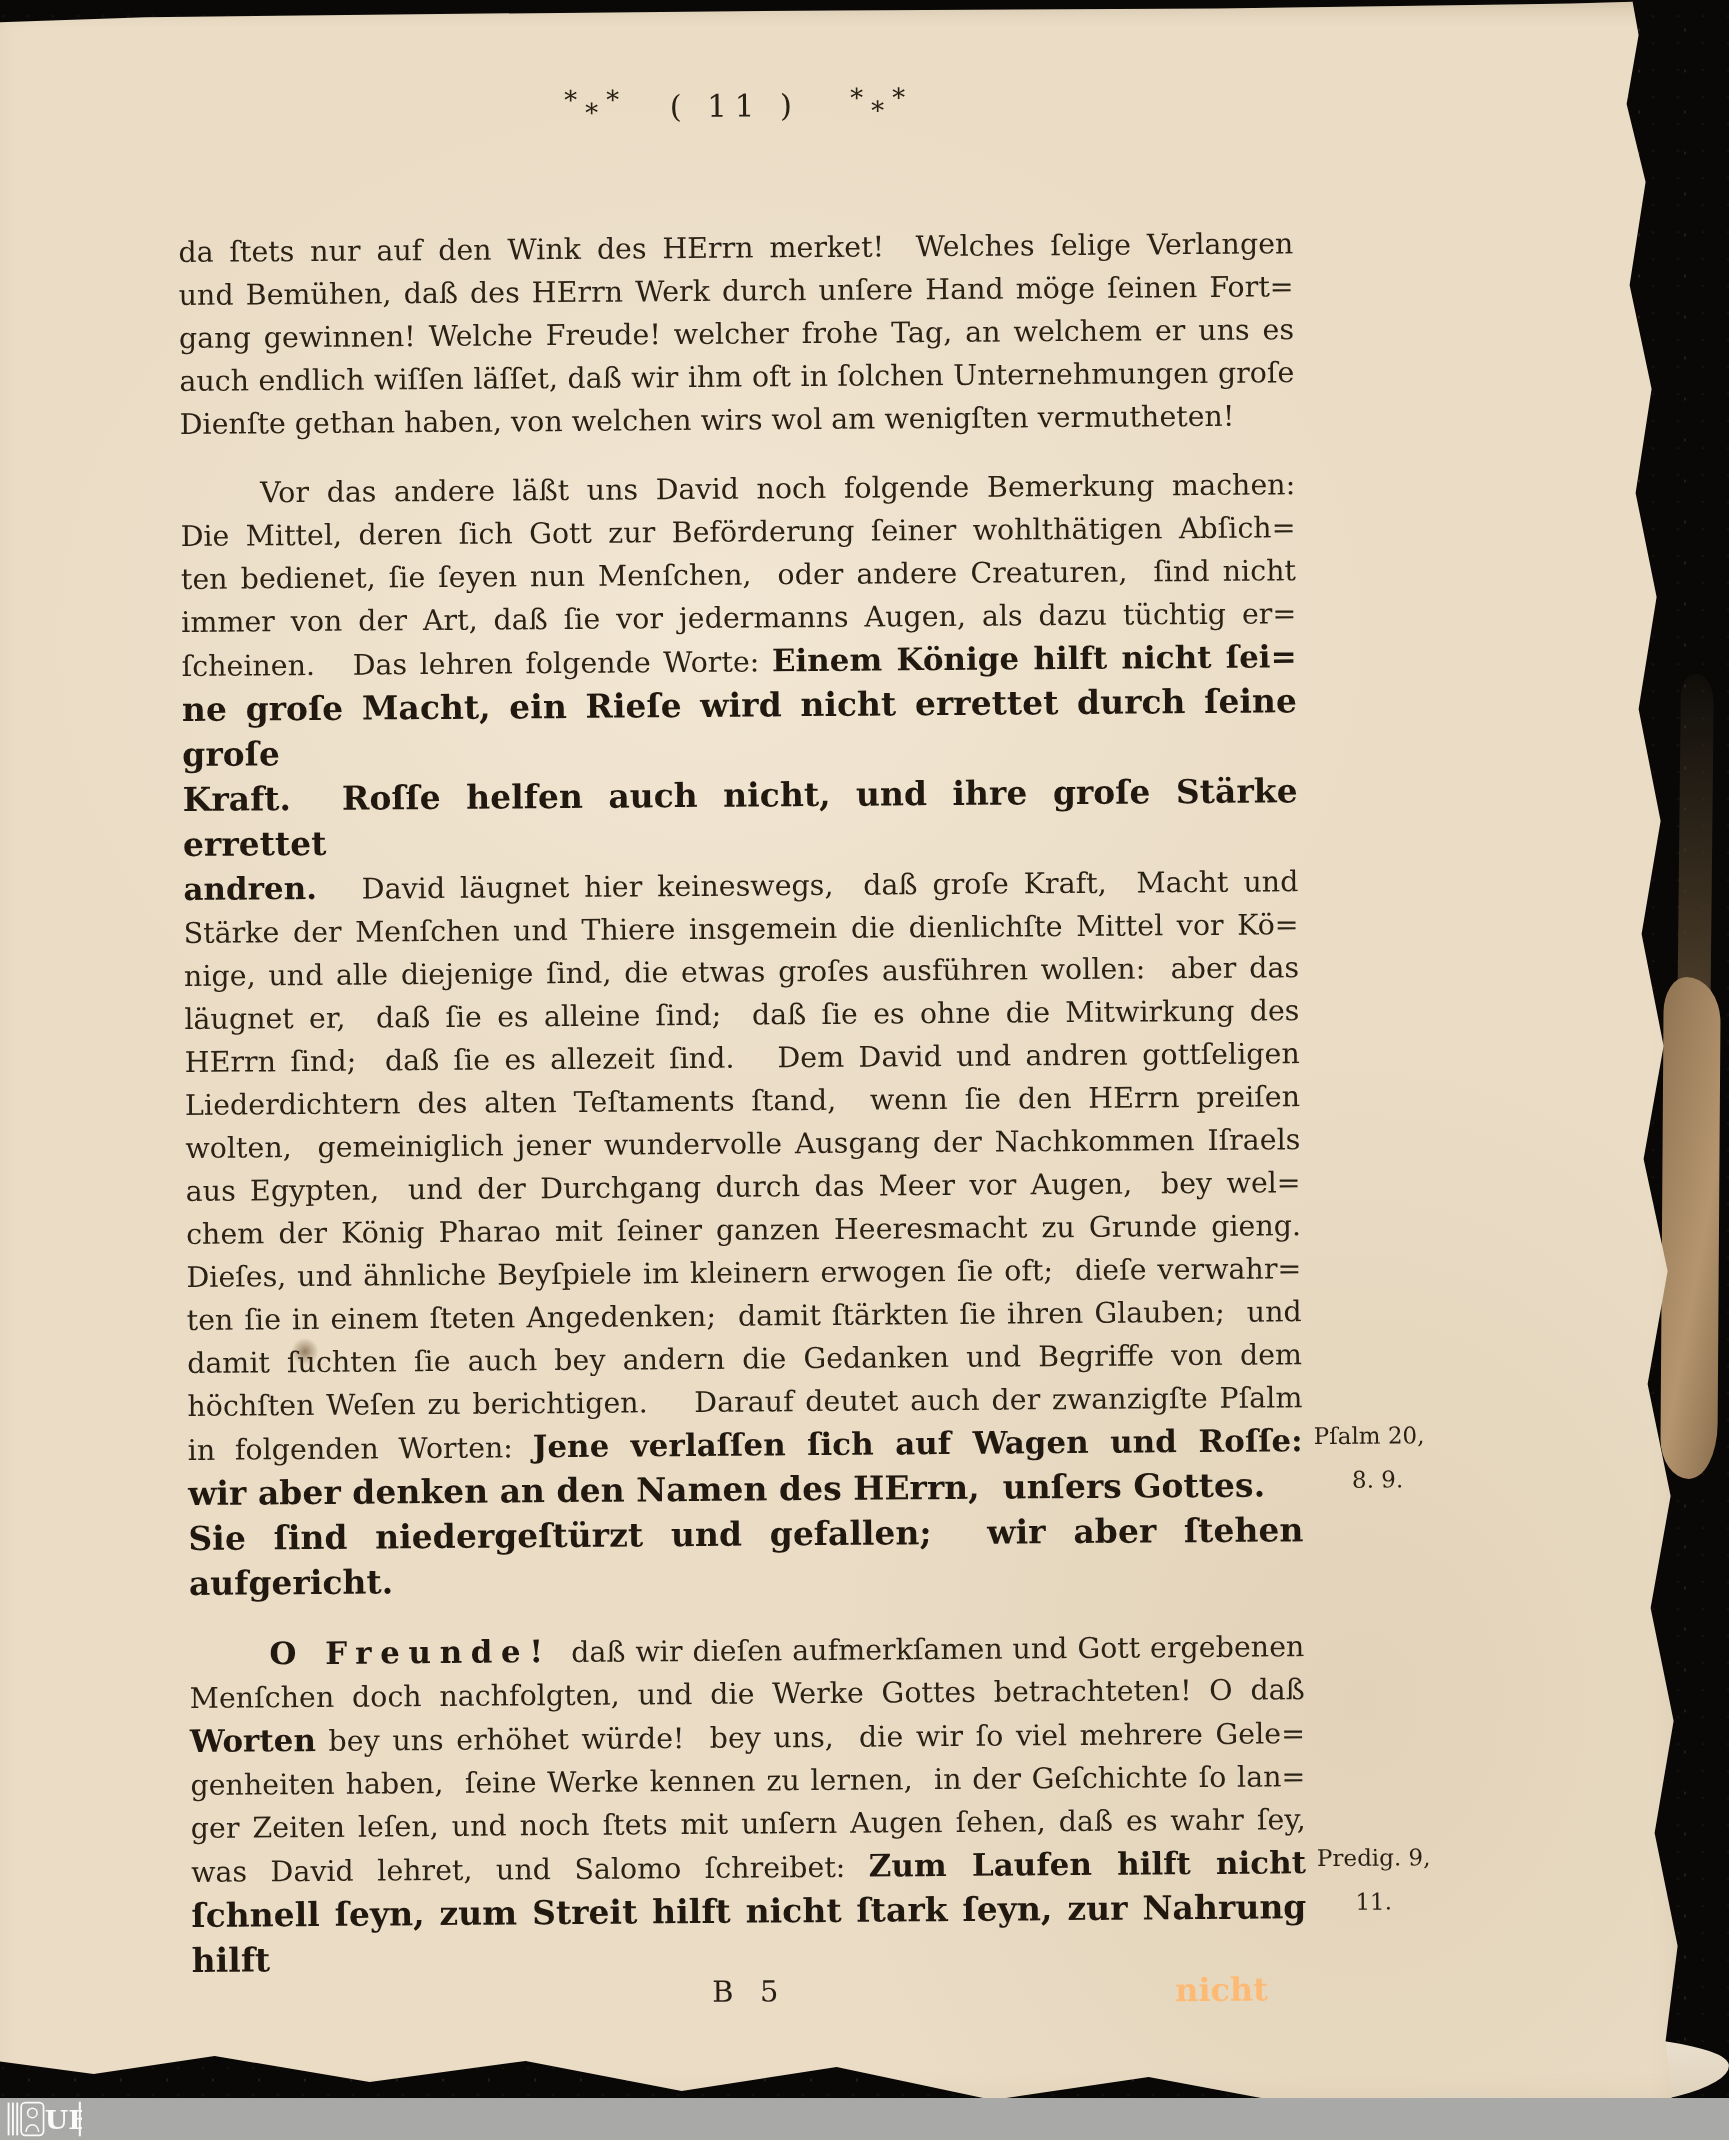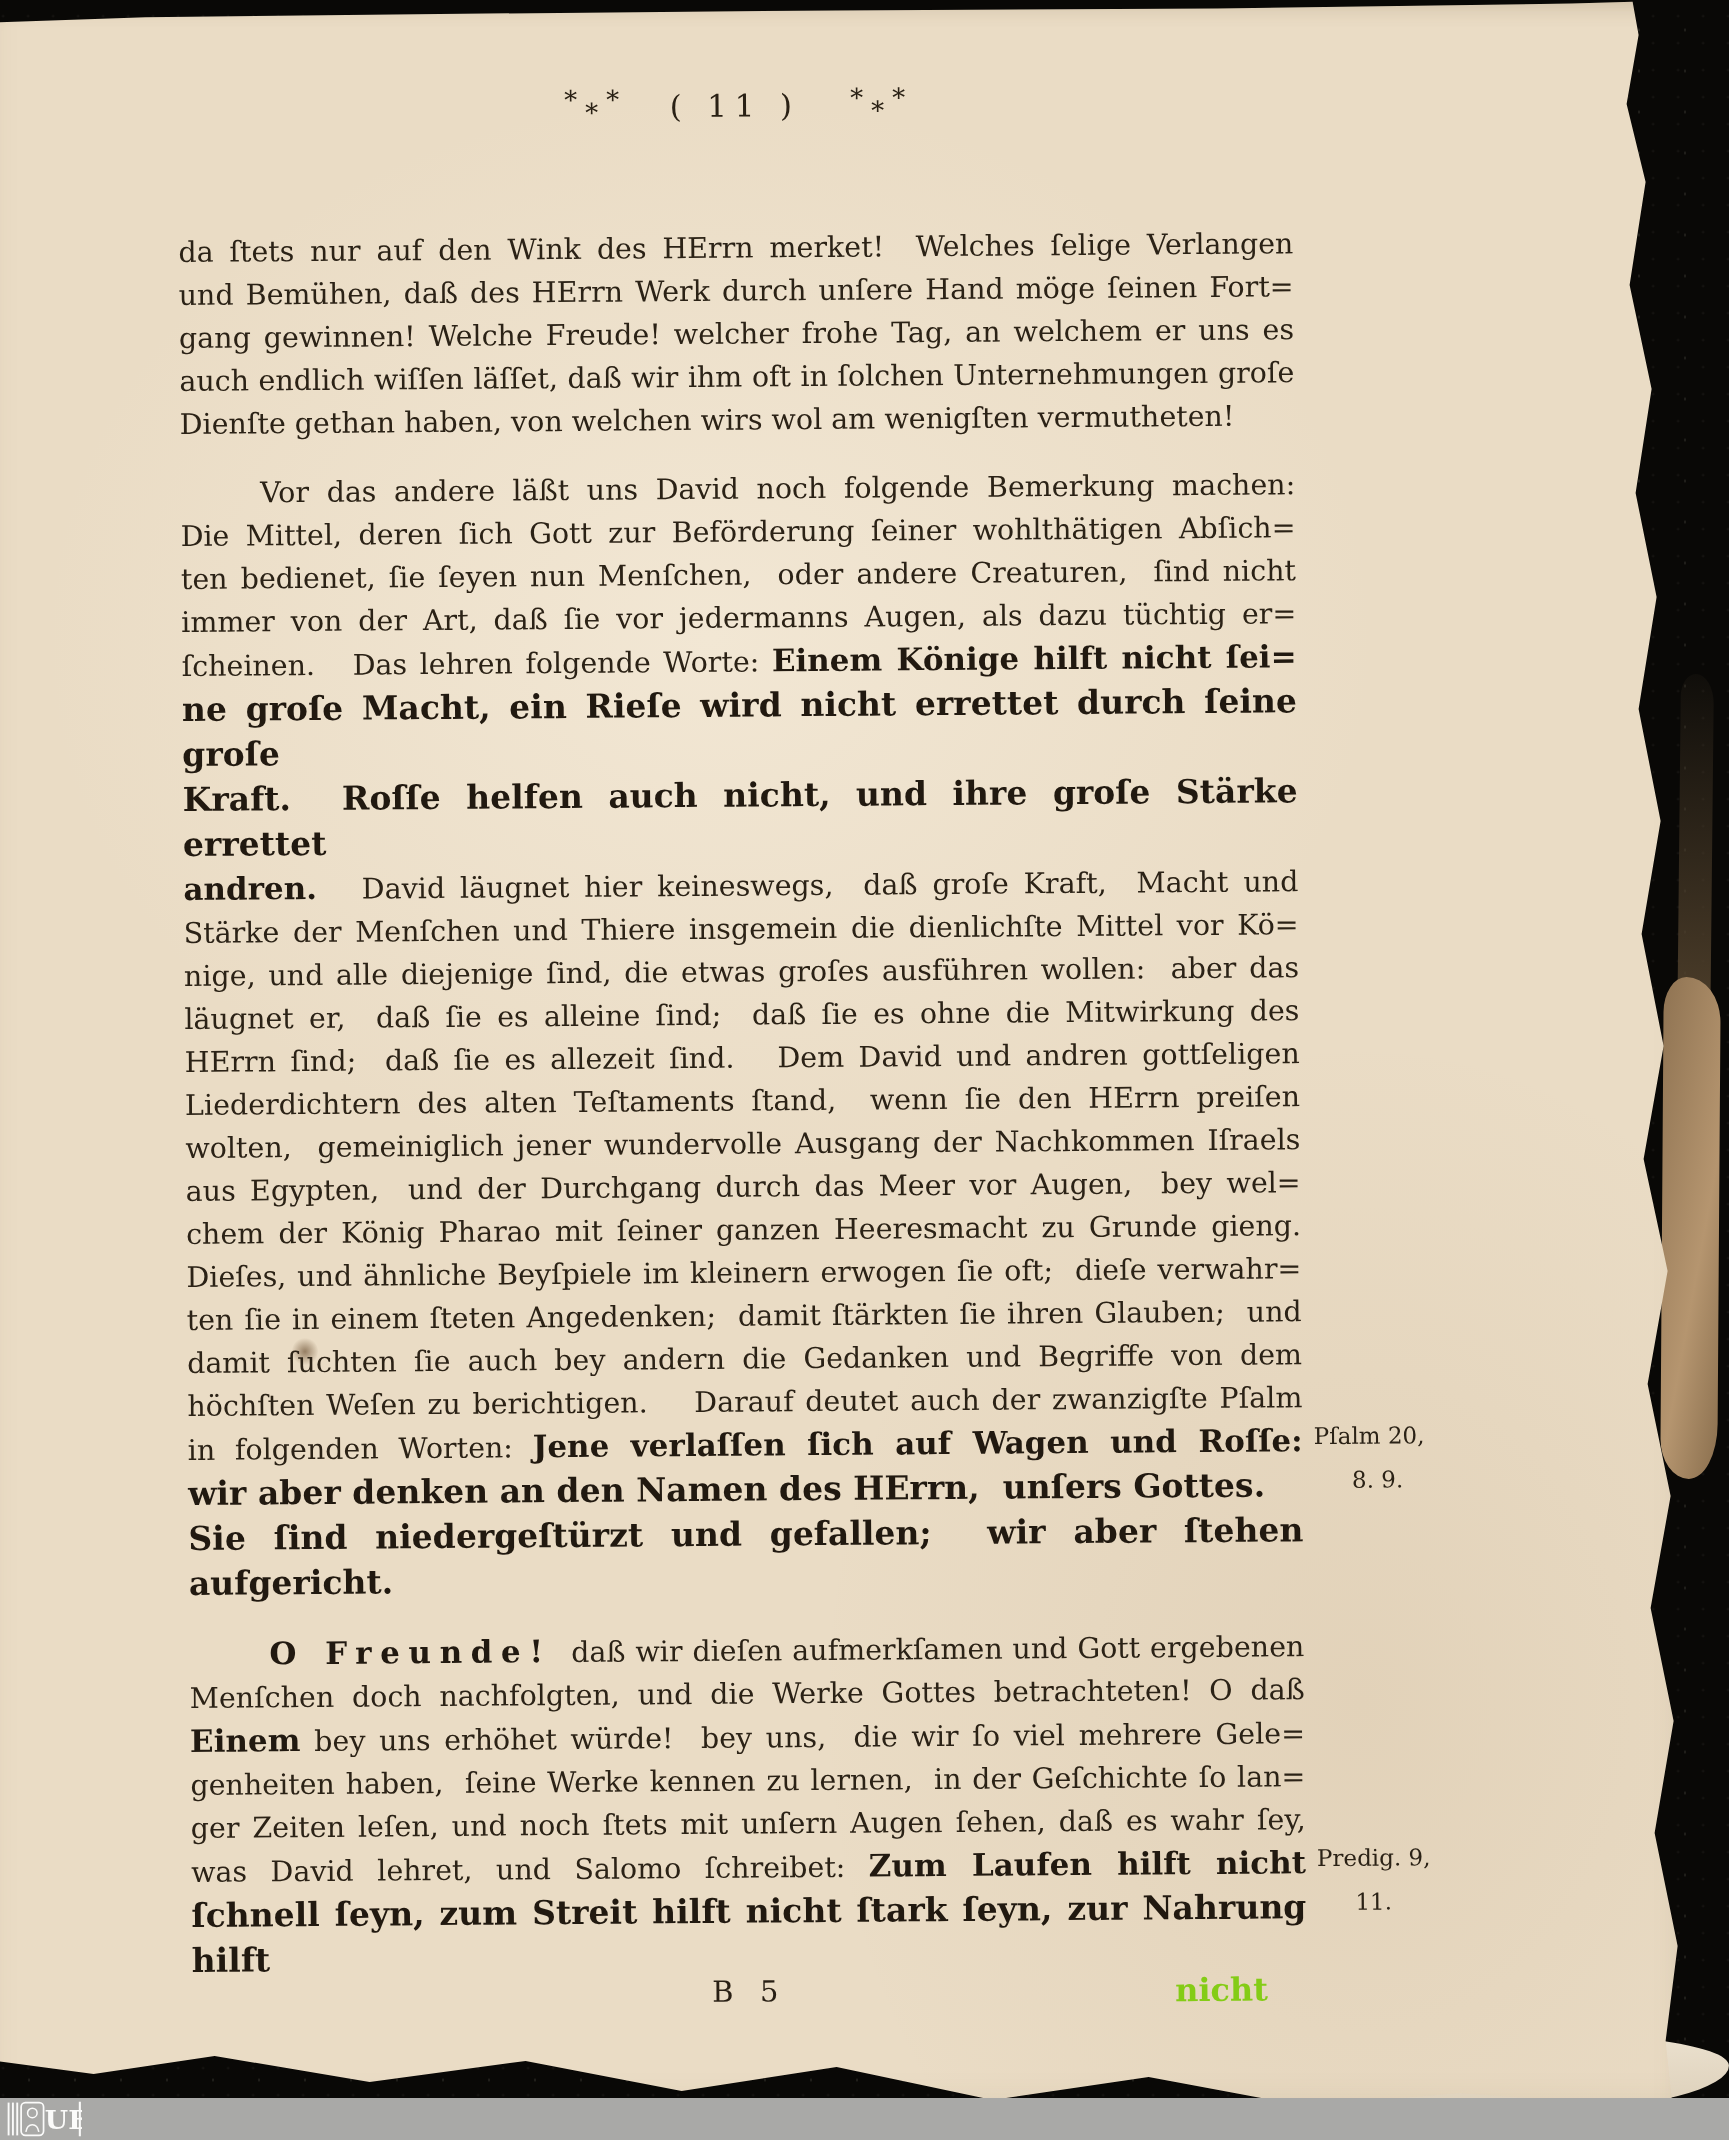--- a/index.html
+++ b/index.html
@@ -85,21 +85,21 @@
   .q{font-weight:700;font-size:31px;color:#211910;}
   .qline .q{font-size:33px;}
   .sp{letter-spacing:8.6px;}
   .margin-note{
     position:absolute;left:1126px;top:3.5px;width:173px;font-size:23px;line-height:26px;
     text-align:left;text-align-last:left;text-indent:0;color:#2b2216;white-space:nowrap;
   }
   .margin-note.mi{padding-left:38px;}
   .sigline{position:relative;height:45px;margin-top:-5.2px;font-size:29px;}
   .signature{position:absolute;left:50%;transform:translateX(-50%);letter-spacing:8.6px;}
-  .catchword{position:absolute;right:39px;font-weight:700;font-size:32px;color:#84cc16;}
+  .catchword{position:absolute;right:39px;font-weight:700;font-size:32px;color:#fdba74;}
   
   .library-bar{
     position:absolute;left:0;bottom:0;width:100%;height:42px;z-index:10;
     background:#a9a9a7;display:flex;align-items:center;
     font-family:"Liberation Sans","DejaVu Sans",sans-serif;
   }
   .logo{margin-left:6px;flex:0 0 auto;display:block;}
   .libtext{margin-left:11.2px;color:#fbfbfa;font-size:16.4px;line-height:19px;}
   .libtext .l1{letter-spacing:0.2px;}
   .libtext .l2{letter-spacing:0.2px;}
@@ -156,21 +156,21 @@
         <div class="line"><span>ten ſie in einem ſteten Angedenken;  damit ſtärkten ſie ihren Glauben;  und</span></div>
         <div class="line"><span>damit ſuchten ſie auch bey andern die Gedanken und Begriffe von dem</span></div>
         <div class="line"><span>höchſten Weſen zu berichtigen.    Darauf deutet auch der zwanzigſte Pſalm</span></div>
         <div class="line"><span>in folgenden Worten: </span><span class="q">Jene verlaſſen ſich auf Wagen und Roſſe:</span><span class="margin-note">Pſalm 20,</span></div>
         <div class="line nojust qline"><span class="q">wir aber denken an den Namen des HErrn,  unſers Gottes.</span><span class="margin-note mi">8. 9.</span></div>
         <div class="line nojust qline"><span class="q">Sie ſind niedergeſtürzt und gefallen;  wir aber ſtehen aufgericht.</span></div>
       </div>
       <div class="para">
         <div class="line indent"><span class="q sp">O Freunde!</span><span>  daß wir dieſen aufmerkſamen und Gott ergebenen</span></div>
         <div class="line"><span>Menſchen doch nachfolgten, und die Werke Gottes betrachteten! O daß</span></div>
-        <div class="line"><span class="q">Einem</span><span> bey uns erhöhet würde!  bey uns,  die wir ſo viel mehrere Gele=</span></div>
+        <div class="line"><span class="q">Worten</span><span> bey uns erhöhet würde!  bey uns,  die wir ſo viel mehrere Gele=</span></div>
         <div class="line"><span>genheiten haben,  ſeine Werke kennen zu lernen,  in der Geſchichte ſo lan=</span></div>
         <div class="line"><span>ger Zeiten leſen, und noch ſtets mit unſern Augen ſehen, daß es wahr ſey,</span></div>
         <div class="line"><span>was David lehret, und Salomo ſchreibet: </span><span class="q">Zum Laufen hilft nicht</span><span class="margin-note">Predig. 9,</span></div>
         <div class="line nojust qline"><span class="q">ſchnell ſeyn, zum Streit hilft nicht ſtark ſeyn, zur Nahrung hilft</span><span class="margin-note mi">11.</span></div>
       </div>
       <div class="sigline">
         <span class="signature">B 5</span>
         <span class="catchword">nicht</span>
       </div>
     </div>

